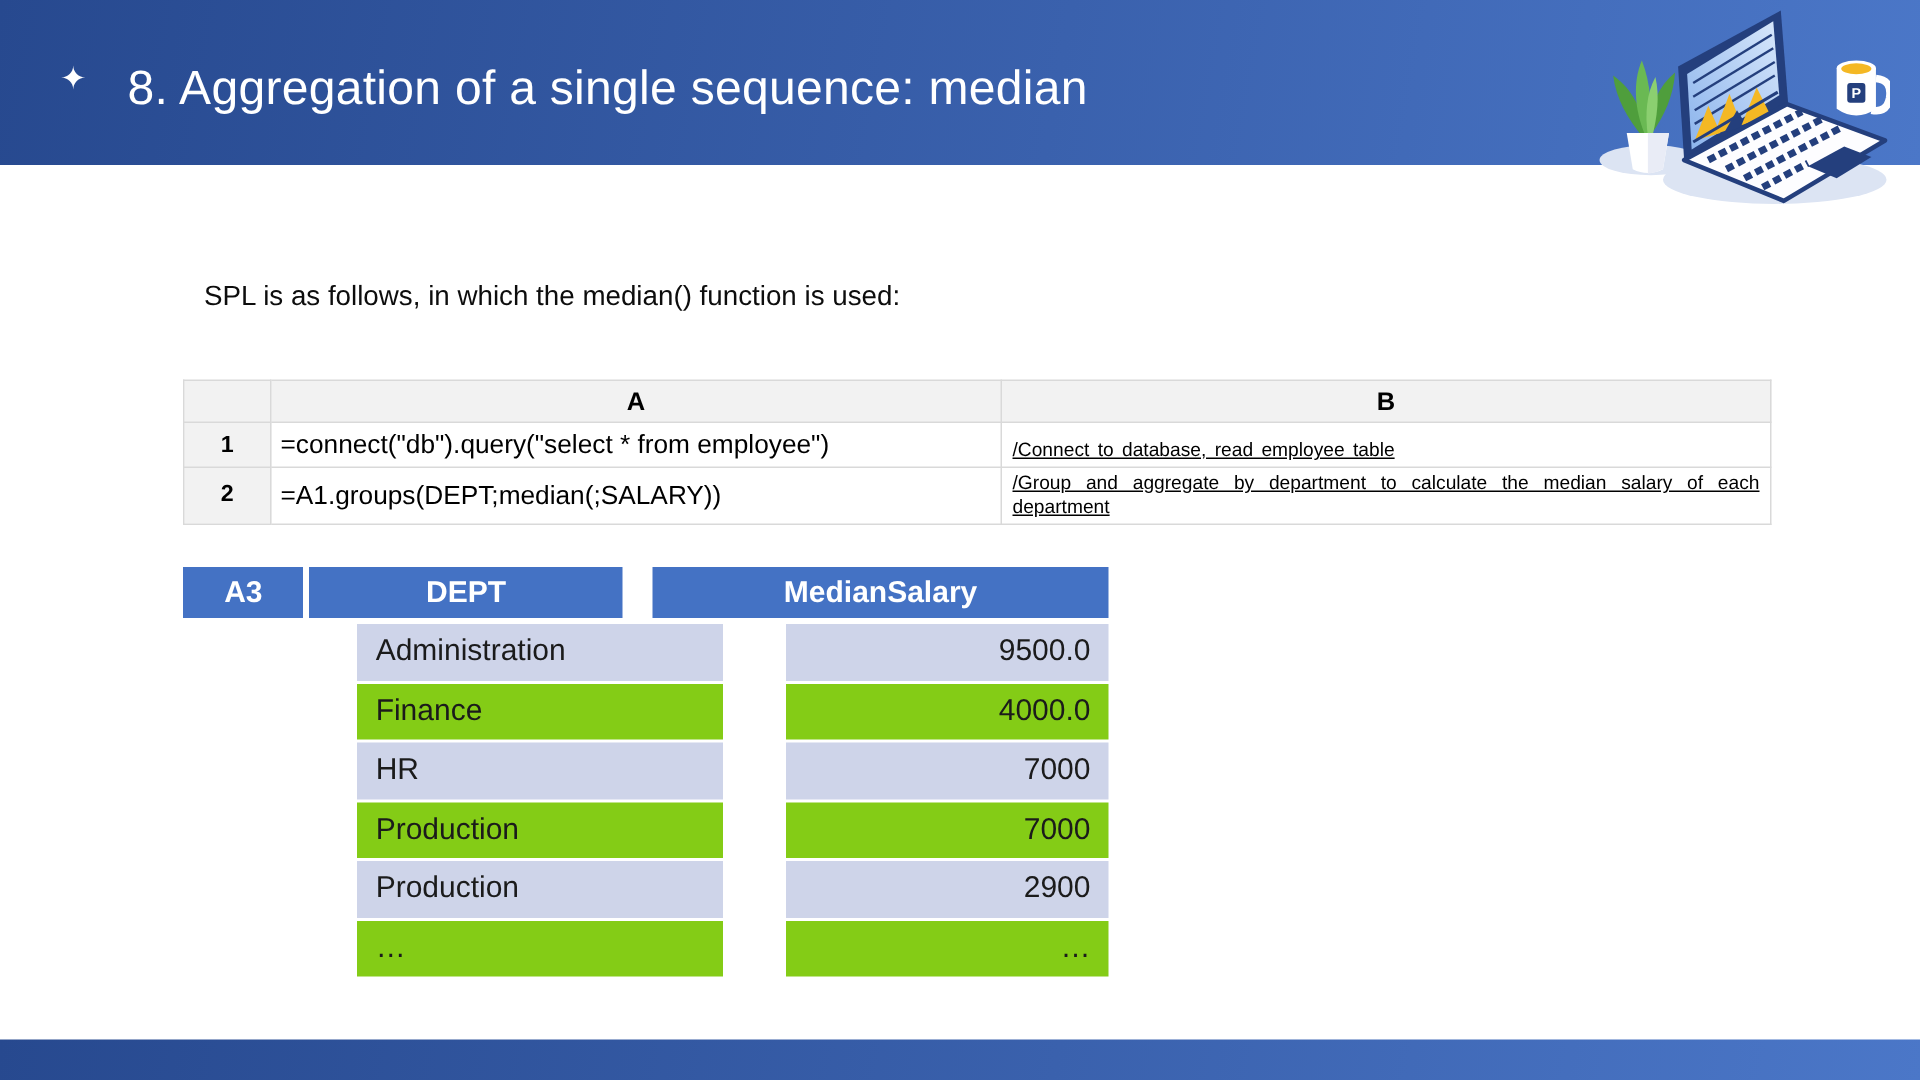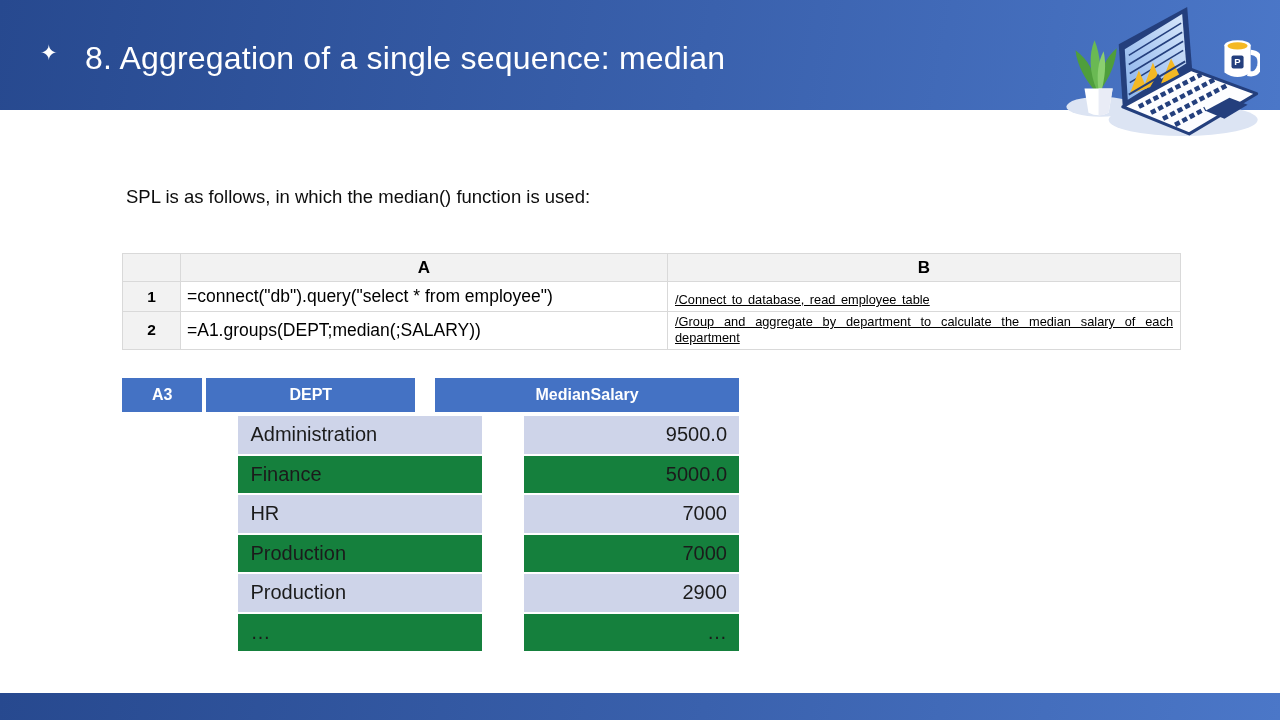--- a/index.html
+++ b/index.html
@@ -41,21 +41,21 @@
   
   .illus {
     position: absolute;
     left: 1058px; top: 0;
     width: 202px; height: 146px;
   }
 
   
   .intro {
     position: absolute;
-    left: 126px; top: 186px;
+    left: 136px; top: 186px;
     font-size: 18.5px;
     color: #0d0d0d;
   }
 
   
   table.code-table {
     position: absolute;
     left: 122px; top: 253px;
     width: 1058px;
     border-collapse: collapse;
@@ -103,41 +103,41 @@
   .result {
     position: absolute;
     left: 122px; top: 378px;
     width: 617px;
   }
   .res-header { display: flex; height: 34px; margin-bottom: 4px; }
   .res-header .hcell {
     background: #4472c4;
     color: #ffffff;
     font-weight: 700;
-    font-size: 16px;
+    font-size: 20px;
     display: flex;
     align-items: center;
     justify-content: center;
   }
   .hcell.corner { width: 81px; margin-right: 4px; }
   .hcell.dept   { width: 210px; margin-right: 20px; }
   .hcell.salary { width: 306px; }
 
   .res-row { display: flex; height: 37.5px; margin-bottom: 2px; gap: 38px; }
   .res-row .gutter { width: 85px; }
   .res-row .cell {
     display: flex;
     align-items: center;
     font-size: 20px;
     color: #1b1b1b;
   }
   .res-row .cell.dept   { width: 263px; margin-right: 4px; padding-left: 12px; }
   .res-row .cell.salary { width: 232px; justify-content: flex-end; padding-right: 12px; }
   .res-row.odd  .cell { background: #ced4e9; }
-  .res-row.even .cell { background: #15803d; }
+  .res-row.even .cell { background: #84cc16; }
 
   
   .bottom-bar {
     position: absolute;
     left: 0; bottom: 0;
     width: 1280px; height: 27px;
     background: linear-gradient(100deg, #27498f 0%, #3a61ad 55%, #4b77c8 100%);
   }
 </style>
 </head>
@@ -241,21 +241,21 @@
     </div>
 
     <div class="res-row odd">
       <div class="gutter"></div>
       <div class="cell dept">Administration</div>
       <div class="cell salary">9500.0</div>
     </div>
     <div class="res-row even">
       <div class="gutter"></div>
       <div class="cell dept">Finance</div>
-      <div class="cell salary">5000.0</div>
+      <div class="cell salary">4000.0</div>
     </div>
     <div class="res-row odd">
       <div class="gutter"></div>
       <div class="cell dept">HR</div>
       <div class="cell salary">7000</div>
     </div>
     <div class="res-row even">
       <div class="gutter"></div>
       <div class="cell dept">Production</div>
       <div class="cell salary">7000</div>

